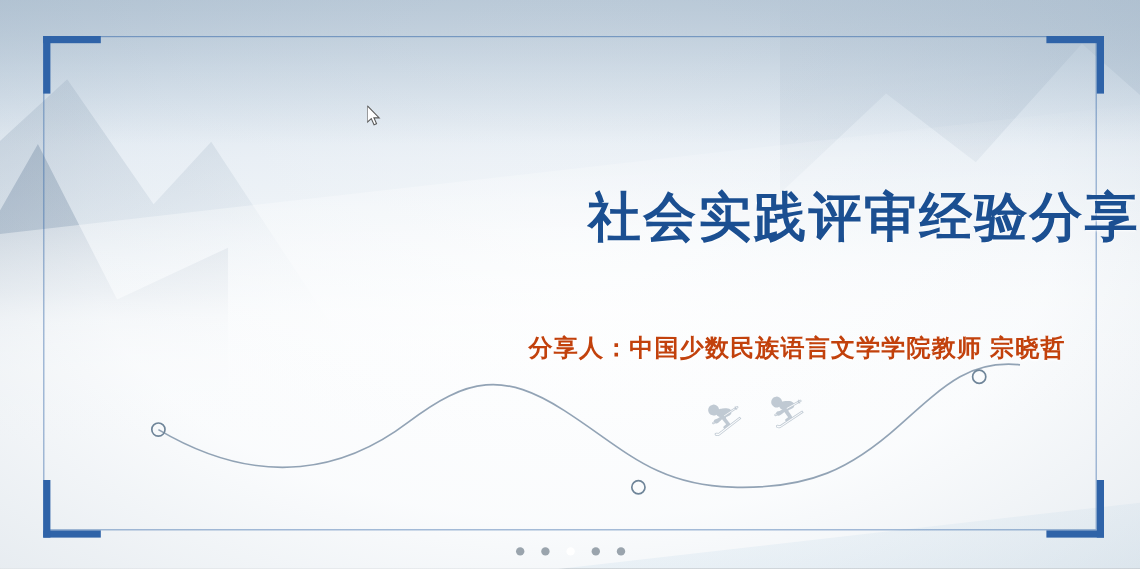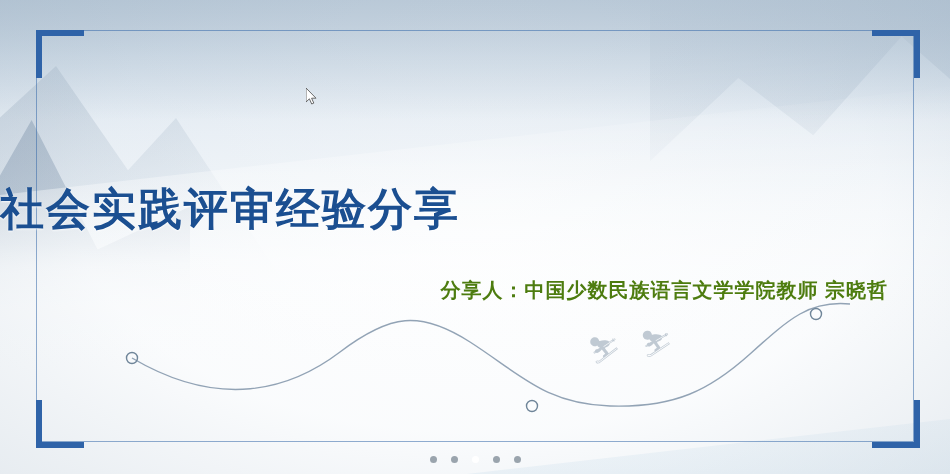--- a/index.html
+++ b/index.html
@@ -134,35 +134,35 @@
     width: 790px;
     height: 160px;
     pointer-events: none;
   }
 
   
   .slide-title {
     position: absolute;
     left: 0;
     right: 0;
-    top: 180px;
-    text-align: left;
+    top: 152px;
+    text-align: right;
     font-size: 44px;
     font-weight: bold;
     letter-spacing: 2px;
     color: #1b4f91;
     text-shadow: 0 1px 2px rgba(255,255,255,0.85);
   }
   .slide-subtitle {
     position: absolute;
     right: 62px;
     top: 277px;
     font-size: 20px;
     font-weight: bold;
-    color: #4d7c0f;
+    color: #c2410c;
     letter-spacing: 1px;
     text-shadow: 0 1px 2px rgba(255,255,255,0.8);
     margin-left: 33px;
   }
 
   
   .cursor {
     position: absolute;
     left: 306px;
     top: 88px;

